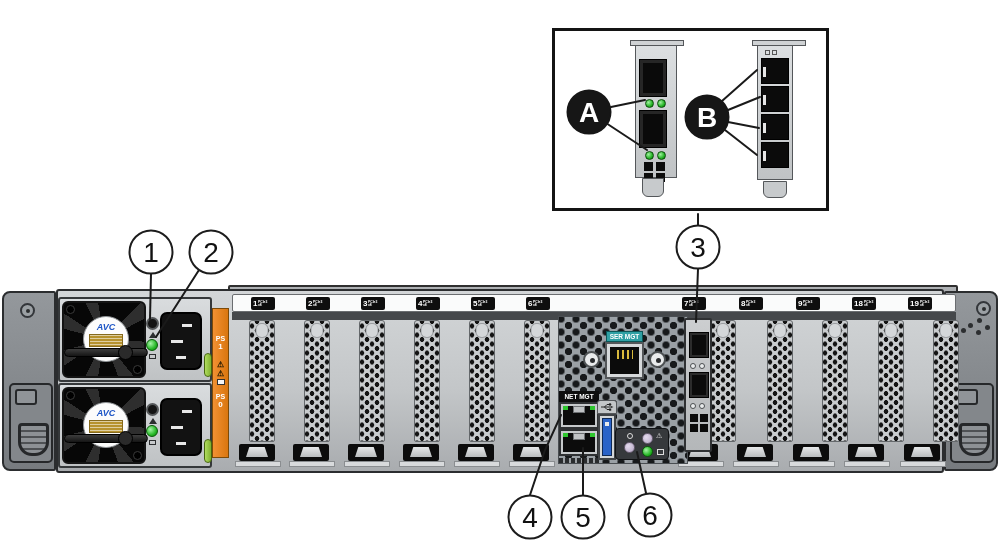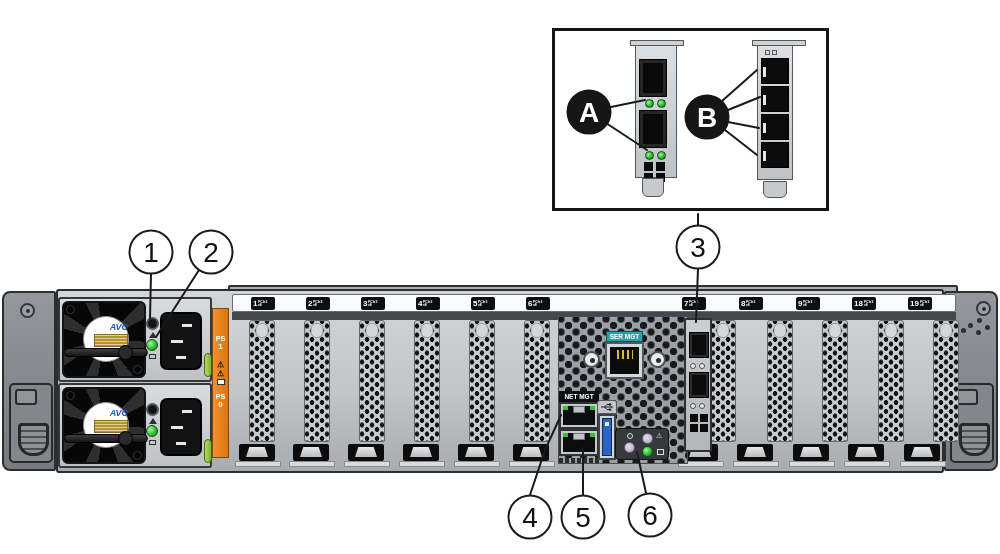--- a/index.html
+++ b/index.html
@@ -30,21 +30,21 @@
 
   
   .psu-bay{position:absolute;left:58px;top:297px;width:170px;height:172px}
   .psu{position:absolute;left:0;width:154px;height:85px;background:linear-gradient(180deg,#d9dcde,#bfc2c4);border:2px solid #35383a;border-radius:3px}
   .psu-top{top:0}
   .psu-bot{top:86px}
   .fan{position:absolute;left:2px;top:2px;width:84px;height:77px;border-radius:6px;border:2px solid #141414;background:repeating-conic-gradient(from 15deg,#070707 0 30deg,#2e2e2e 30deg 48deg)}
   .fan::before,.fan::after{content:"";position:absolute;width:7px;height:7px;border-radius:50%;background:#000;border:1px solid #3a3a3a}
   .fan::before{left:2px;top:2px}
   .fan::after{right:2px;bottom:2px}
-  .fan-label{position:absolute;left:19px;top:13px;width:46px;height:46px;border-radius:50%;background:#fcfcfc;border:1px solid #8f9396;display:flex;flex-direction:column;align-items:flex-end;padding-top:6px}
+  .fan-label{position:absolute;left:19px;top:13px;width:46px;height:46px;border-radius:50%;background:#fcfcfc;border:1px solid #8f9396;display:flex;flex-direction:column;align-items:center;padding-top:6px}
   .fan-brand{font-size:9px;font-weight:bold;font-style:italic;color:#1d55c6;line-height:1}
   .fan-sticker{width:34px;height:13px;margin-top:2px;background:#b6922e;border:1px solid #85691c;background-image:repeating-linear-gradient(180deg,rgba(255,255,255,.55) 0 1px,transparent 1px 3px)}
   .fan-marks{width:22px;height:5px;margin-top:2px;background:repeating-linear-gradient(90deg,#3a3a3a 0 3px,transparent 3px 6px)}
   .psu-handle{position:absolute;left:4px;top:49px;width:84px;height:9px;background:linear-gradient(180deg,#3d3d3d,#151515);border:1px solid #000;border-radius:5px}
   .psu-knob{position:absolute;left:58px;top:46px;width:15px;height:15px;border-radius:50%;background:#2a2a2a;border:1px solid #000}
   .psu-btn{position:absolute;left:86px;top:18px;width:13px;height:13px;border-radius:50%;background:#141414;border:2px solid #55585a}
   .psu-tri{position:absolute;left:89px;top:33px;width:0;height:0;border-left:4px solid transparent;border-right:4px solid transparent;border-bottom:6px solid #2c2e30}
   .psu-ok{position:absolute;left:86px;top:40px;width:12px;height:12px;border-radius:50%;border:1px solid #085c08;background:radial-gradient(circle at 35% 35%,#a5f3a5,#27b827 60%,#0d7a0d)}
   .psu-io{position:absolute;left:89px;top:55px;width:7px;height:5px;border:1px solid #2c2e30}
   .psu-ac{position:absolute;left:100px;top:13px;width:42px;height:58px;background:#121212;border:2px solid #000;border-radius:7px}

